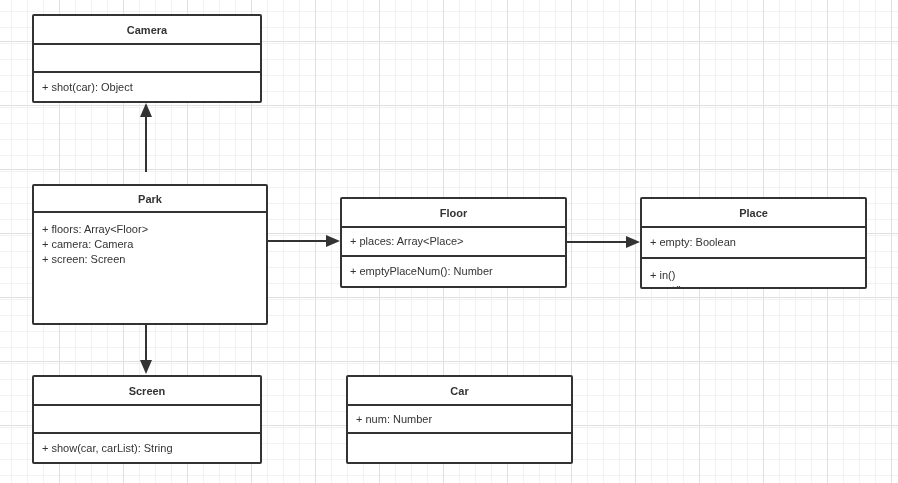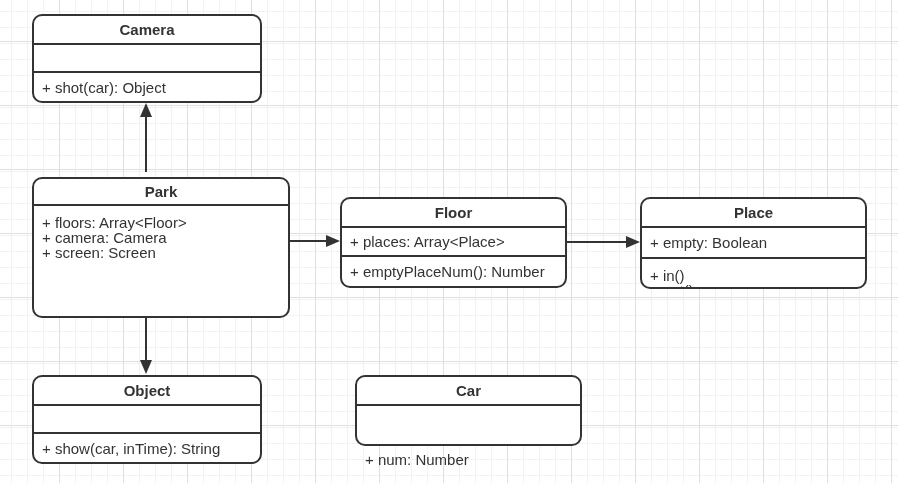--- a/index.html
+++ b/index.html
@@ -19,25 +19,25 @@
       linear-gradient(to right, #f2f2f2 1px, transparent 1px),
       linear-gradient(to bottom, #f2f2f2 1px, transparent 1px);
     background-size: 64px 64px, 64px 64px, 16px 16px, 16px 16px;
     background-position: 59px 0px, 0px 41px, 11px 0px, 0px 11px;
   }
   .uml-class {
     position: absolute;
     box-sizing: border-box;
     background: #ffffff;
     border: 2px solid #333333;
-    border-radius: 10px;
+    border-radius: 2px;
     display: flex;
     flex-direction: column;
     color: #333333;
-    font-size: 15px;
+    font-size: 11px;
   }
   .uml-title {
     box-sizing: border-box;
     height: 29px;
     border-bottom: 2px solid #333333;
     display: flex;
     align-items: center;
     justify-content: center;
     font-weight: 700;
     flex: 0 0 auto;
@@ -51,25 +51,25 @@
   .sec.grow { flex: 1 1 auto; }
   .sec.methods { border-top: 2px solid #333333; }
   .sec.single { display: flex; align-items: center; padding: 8px 8px; }
   .sec.multi  { padding: 9px 8px 0 8px; }
   .member {
     line-height: 15px;
     white-space: nowrap;
   }
   
   #box-camera { left: 32px;  top: 14px;  width: 230px; height: 89px; }
-  #box-park   { left: 32px;  top: 177px; width: 258px; height: 141px; }
+  #box-park   { left: 32px;  top: 184px; width: 236px; height: 141px; }
   #box-floor  { left: 340px; top: 197px; width: 227px; height: 91px; }
   #box-place  { left: 640px; top: 197px; width: 227px; height: 92px; }
   #box-screen { left: 32px;  top: 375px; width: 230px; height: 89px; }
-  #box-car    { left: 355px; top: 375px; width: 227px; height: 71px; gap: 45px; }
+  #box-car    { left: 346px; top: 375px; width: 227px; height: 89px; }
 
   #box-camera .attrs   { height: 26px; }
   #box-camera .methods { height: 30px; }
   #box-park .attrs     { height: 62px; }
   #box-floor .methods  { height: 31px; }
   #box-place .attrs    { height: 29px; }
   #box-screen .attrs   { height: 26px; }
   #box-screen .methods { height: 30px; }
   #box-car .attrs      { height: 26px; }
   #box-car .methods    { height: 30px; }
@@ -140,24 +140,24 @@
     <div class="sec attrs single">
       <div class="member">+ empty: Boolean</div>
     </div>
     <div class="sec methods multi grow">
       <div class="member">+ in()</div>
       <div class="member">+ out()</div>
     </div>
   </div>
 
   <div class="uml-class" id="box-screen">
-    <div class="uml-title">Object</div>
+    <div class="uml-title">Screen</div>
     <div class="sec attrs grow"></div>
     <div class="sec methods single">
-      <div class="member">+ show(car, inTime): String</div>
+      <div class="member">+ show(car, carList): String</div>
     </div>
   </div>
 
   <div class="uml-class" id="box-car">
     <div class="uml-title">Car</div>
     <div class="sec attrs single grow">
       <div class="member">+ num: Number</div>
     </div>
     <div class="sec methods"></div>
   </div>

